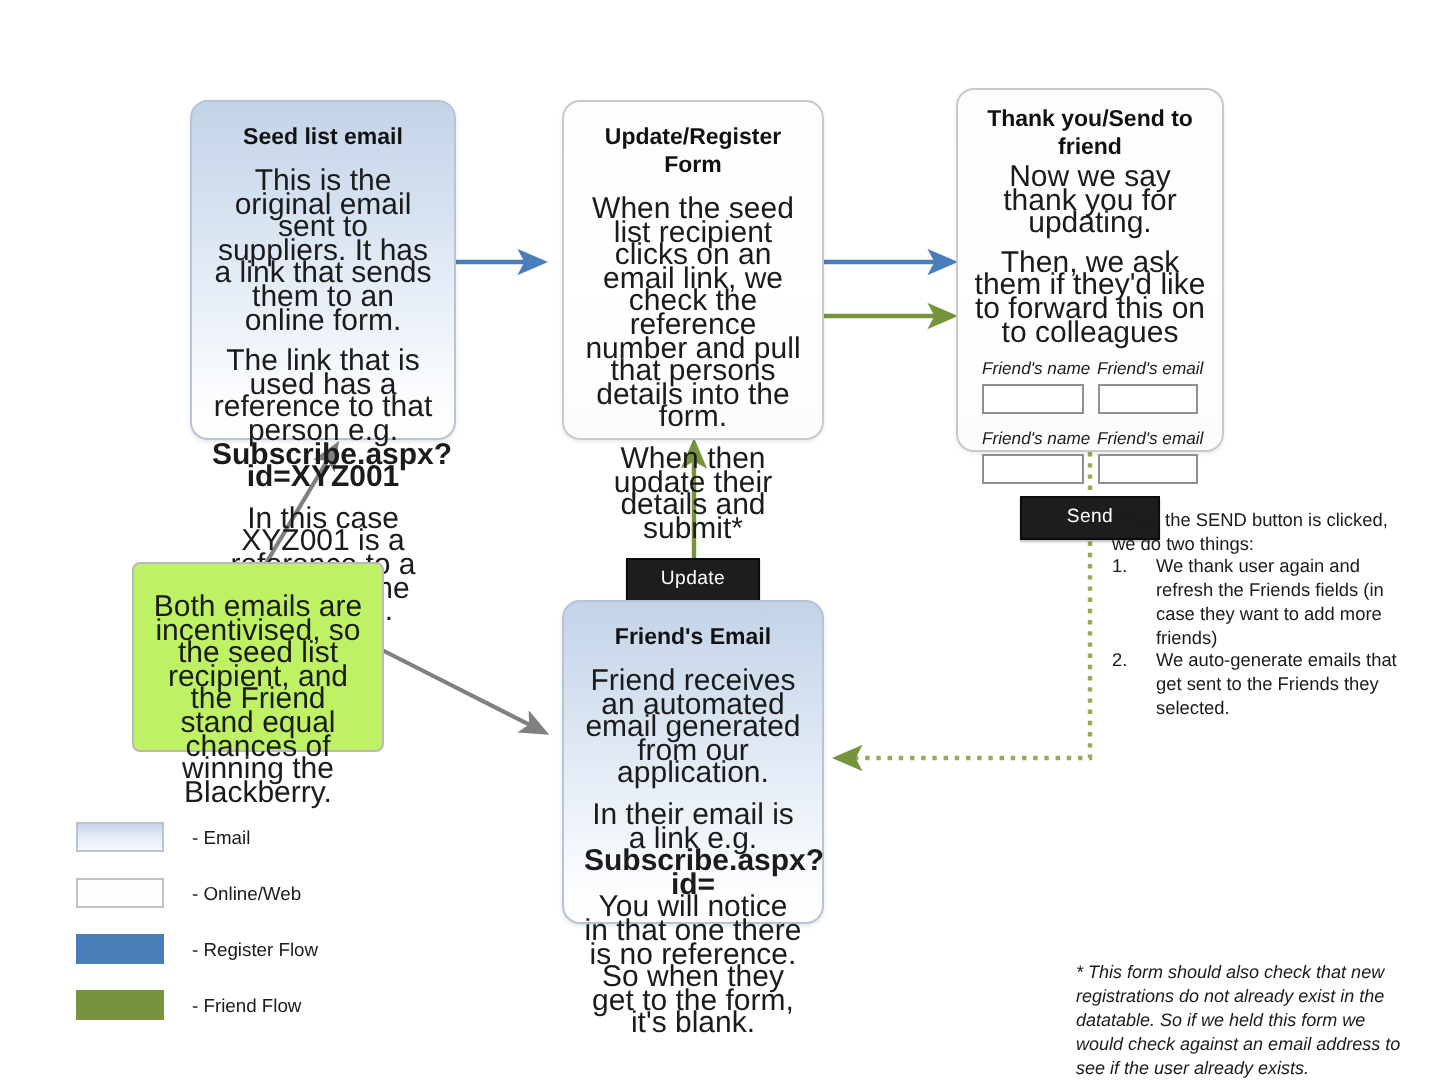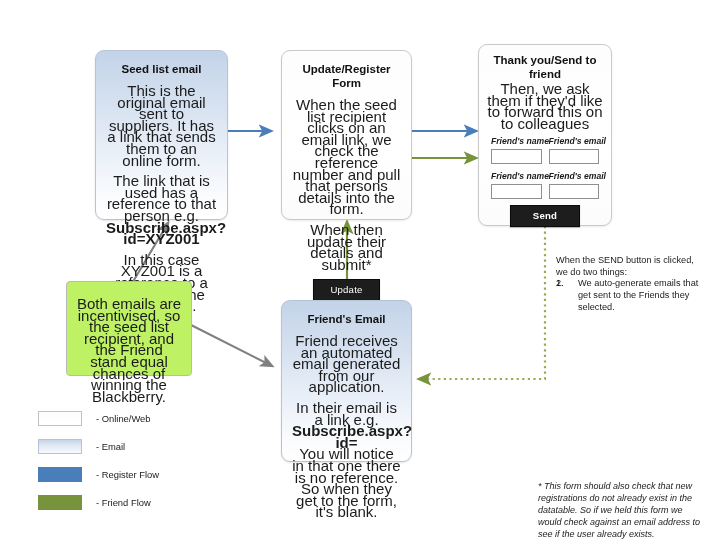--- a/index.html
+++ b/index.html
@@ -79,40 +79,40 @@
     display:flex;
     justify-content:space-between;
     gap:7px;
     margin-bottom:1px;
   }
   .fcell{flex:1 1 0;min-width:0;}
   .flabel{
     font-size:8.6px;
     line-height:11px;
     font-style:italic;
-    font-weight:700;
+    font-weight:400;
     color:#1b1b1b;
     text-align:center;
     margin-bottom:1px;
     white-space:nowrap;
   }
   .finput{
     width:100%;
     height:15px;
     box-sizing:border-box;
     background:#ffffff;
     border:1px solid #8f8f8f;
     font-size:8px;
     font-family:"Liberation Sans", sans-serif;
     padding:0 2px;
     outline:none;
     display:block;
   }
   .frow.spacer{margin-bottom:7px;}
-  .sendwrap{text-align:center;margin-top:6px;font-weight:bold;}
+  .sendwrap{text-align:center;margin-top:6px;}
 
   
   .freetext{position:absolute;z-index:2;}
   .ft-line{
     font-size:9.2px;
     line-height:11.7px;
     color:#1b1b1b;
   }
   .numlist{margin:0;padding:0;list-style:none;}
   .numlist li{
@@ -217,20 +217,21 @@
       <p class="node-p">When then update their details and submit*</p>
       <div>
         <span class="darkbtn">Update</span>
       </div>
     </div>
   </div>
 
   <div class="node node-web" style="left:478px;top:44px;width:134px;height:182px;">
     <div class="node-inner" style="padding:6px 8px 6px 8px;">
       <div class="node-title tight" style="margin-top:2px;">Thank you/Send to friend</div>
+      <p class="node-p" style="margin-bottom:8px;">Now we say thank you for updating.</p>
       <p class="node-p" style="margin-bottom:7px;">Then, we ask them if they'd like to forward this on to colleagues</p>
 
       <div class="formgrid">
 
         <div class="frow">
           <div class="fcell">
             <div class="flabel">Friend's name</div>
           </div>
           <div class="fcell">
             <div class="flabel">Friend's email</div>
@@ -283,40 +284,41 @@
     <div class="node-inner" style="padding:16px 9px 0 9px;">
       <p class="node-p">Both emails are incentivised, so the seed list recipient, and the Friend stand equal chances of winning the Blackberry.</p>
     </div>
   </div>
 
   <div class="freetext" style="left:556px;top:255px;width:152px;">
     <div class="ft-line">When the SEND button is clicked, we do two things:</div>
     <ul class="numlist">
       <li>
         <span class="num">1.</span>
+        <span>We thank user again and refresh the Friends fields (in case they want to add more friends)</span>
       </li>
       <li>
         <span class="num">2.</span>
         <span>We auto-generate  emails that get sent to the Friends they selected.</span>
       </li>
     </ul>
   </div>
 
   <div class="freetext" style="left:538px;top:480px;width:164px;">
     <div class="note-italic">* This form should also check that new registrations do not already exist in the datatable. So if we held this form we would check against an email address to see if the user already exists.</div>
   </div>
 
   <div id="legend">
     <div class="leg-row">
+      <span class="leg-sw email"></span>
+      <span class="leg-label">- Email</span>
+    </div>
+    <div class="leg-row">
       <span class="leg-sw web"></span>
       <span class="leg-label">- Online/Web</span>
-    </div>
-    <div class="leg-row">
-      <span class="leg-sw email"></span>
-      <span class="leg-label">- Email</span>
     </div>
     <div class="leg-row">
       <span class="leg-sw flat" id="sw-supplier" style="background: rgb(74, 126, 187);"></span>
       <span class="leg-label">- Register Flow</span>
     </div>
     <div class="leg-row">
       <span class="leg-sw flat" id="sw-friend" style="background: rgb(119, 147, 60);"></span>
       <span class="leg-label">- Friend Flow</span>
     </div>
   </div>

